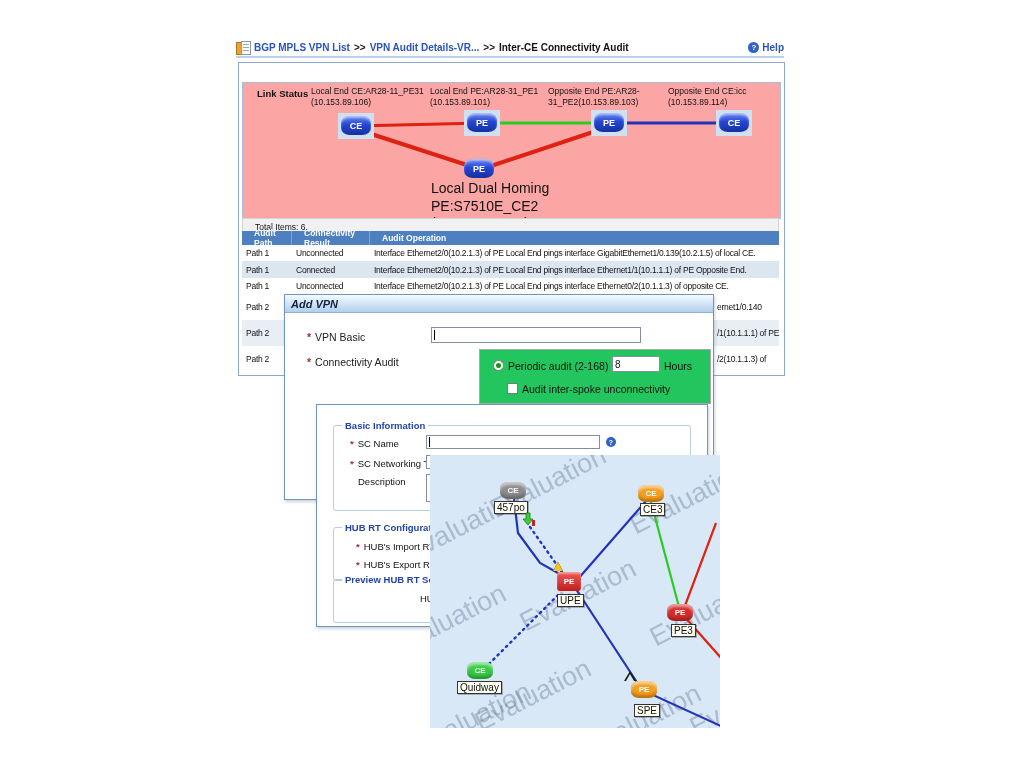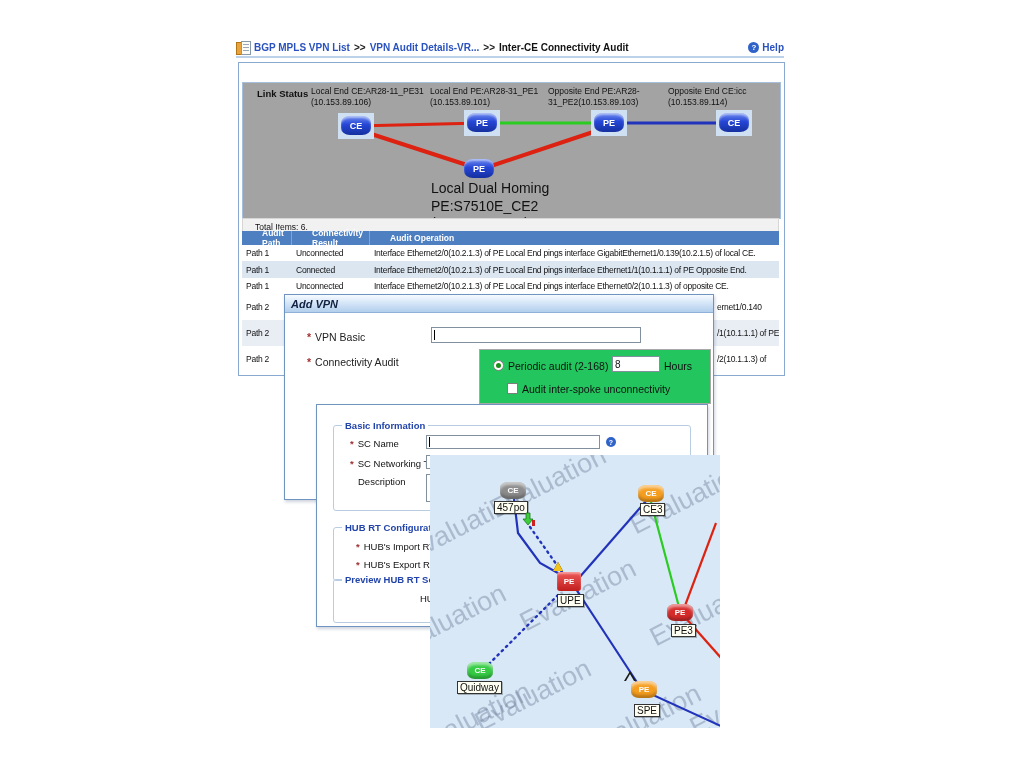--- a/index.html
+++ b/index.html
@@ -19,34 +19,34 @@
   .doc-icon{width:14px;height:13px;position:relative;display:inline-block;}
   .doc-icon .fold{position:absolute;left:0;top:1px;width:9px;height:11px;background:#e8a33d;border:1px solid #b47516;}
   .doc-icon .page{position:absolute;left:5px;top:0;width:8px;height:12px;background:#fdfdf6;border:1px solid #8899aa;}
   .doc-icon .page i{display:block;height:1px;background:#9aa7b8;margin:2px 1px 0 1px;}
 
   
   .main-window{left:238px;top:62px;width:545px;height:312px;border:1px solid #89a9cf;background:#fff;z-index:1;}
   .titlebar{height:15px;background:linear-gradient(180deg,#eaf4fd 0%,#c4daf2 55%,#a9c8e9 100%);
             border-bottom:1px solid #89a9cf;font-weight:bold;font-size:10px;color:#13233f;
             display:flex;align-items:center;padding:0 5px;border-radius:2px 2px 0 0;}
-  .link-panel{left:3px;top:19px;width:537px;height:135px;border:1px solid #a5c0dc;background:#a3a3a3;}
+  .link-panel{left:3px;top:19px;width:537px;height:135px;border:1px solid #a5c0dc;background:#fca5a5;}
   .ls-label{left:14px;top:5px;font-weight:bold;font-size:9.5px;}
   .node-label{top:3px;font-size:8.5px;line-height:1.25;white-space:pre-line;}
   .dual-label{left:188px;top:97px;font-size:14px;line-height:1.25;white-space:pre-line;}
   .backing{width:36px;height:26px;background:#cfe0f2;}
   .cyl-blue{width:30px;height:19px;border-radius:9px/7px;position:absolute;
             background:linear-gradient(180deg,#6f8cf0 0%,#2646d6 45%,#15309f 100%);
             box-shadow:inset 0 2px 2px rgba(255,255,255,.45);
             color:#fff;font-weight:bold;font-size:9px;display:flex;align-items:center;justify-content:center;}
   .totalbar{left:3px;top:155px;width:537px;height:17px;background:#f1f1f1;border:1px solid #d6d6d6;
             box-sizing:border-box;font-size:8.5px;display:flex;align-items:center;padding-left:12px;}
   .tbl{left:3px;top:168px;width:537px;}
   .thead{display:flex;height:14px;background:#4e7fc0;color:#fff;font-weight:bold;font-size:8.5px;}
-  .th{display:flex;align-items:center;padding-left:20px;box-sizing:border-box;border-right:1px solid #7fa3d4;}
+  .th{display:flex;align-items:center;padding-left:12px;box-sizing:border-box;border-right:1px solid #7fa3d4;}
   .trow{display:flex;font-size:8.5px;}
   .td{display:flex;align-items:center;padding-left:4px;box-sizing:border-box;
       white-space:nowrap;overflow:hidden;letter-spacing:-0.25px;}
   .c1{width:50px;} .c2{width:78px;} .c3{width:409px;border-right:none;}
   .row-h16{height:16px;} .row-h17{height:17px;} .row-h26{height:26px;}
   .bg-alt{background:#dce6f1;} .bg-alt2{background:#e9eef5;}
   .fragcell{padding-left:347px;}
 
   
   .dialog{border:1px solid #6f94c0;background:#fff;box-shadow:1px 2px 3px rgba(60,80,120,.25);}

